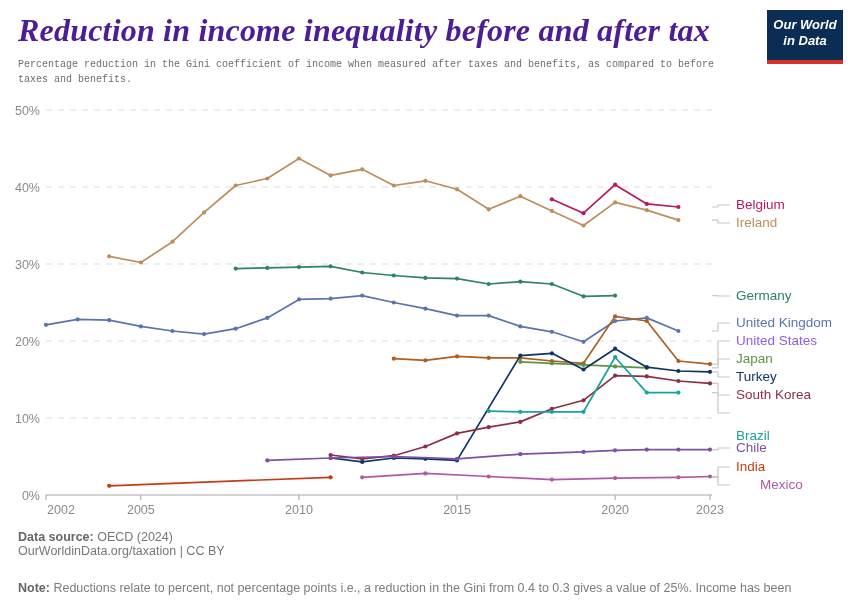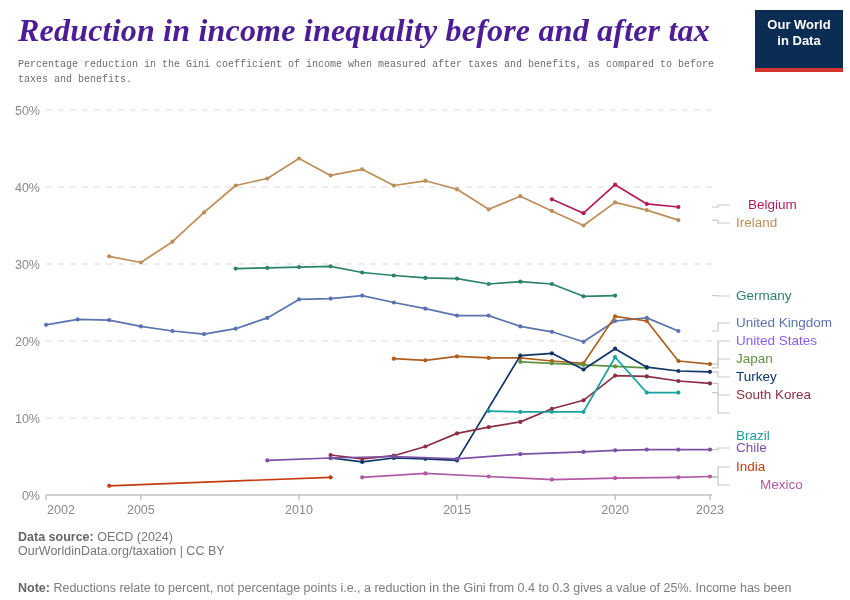--- a/index.html
+++ b/index.html
@@ -3,23 +3,23 @@
 <meta charset="utf-8">
 <style>
   html,body{margin:0;padding:0;background:#fff;}
   #page{position:relative;width:850px;height:600px;background:#fff;overflow:hidden;
         font-family:"Liberation Sans",sans-serif;}
   #title{position:absolute;left:18px;top:12px;width:730px;
          font-family:"Liberation Serif","DejaVu Serif",serif;
          font-size:32px;font-weight:700;color:#4c1d95;letter-spacing:.2px;font-style:italic;}
   #subtitle{position:absolute;left:18px;top:58px;width:720px;
             font-size:10px;line-height:1.45;color:#6e6e6e;font-family:Liberation Mono, monospace;}
-  #logo{position:absolute;right:7px;top:10px;width:88px;
+  #logo{position:absolute;right:7px;top:10px;width:76px;
         background:#0c2d53;border-bottom:4px solid #d7332e;
-        color:#fff;text-align:center;padding:7px 4px 18px 4px;box-sizing:border-box;}
+        color:#fff;text-align:center;padding:7px 4px 10px 4px;box-sizing:border-box;font-style:italic;}
   #logo .l1,#logo .l2{font-size:13px;font-weight:700;line-height:1.25;}
   #chart-svg{position:absolute;left:0;top:0;}
   .legend-label{position:absolute;left:736px;font-size:13.5px;font-weight:400;
                 white-space:nowrap;cursor:pointer;}
   #footer{position:absolute;left:18px;right:18px;top:530px;font-size:12.5px;color:#777;}
   #footer .row1{display:flex;justify-content:space-between;flex-direction:column;}
   #footer b{color:#666;}
   #note{margin-top:22px;font-size:12.5px;line-height:1.4;color:#7d7d7d;width:810px;}
   a.flink{color:#777;text-decoration:none;}
 </style>
@@ -203,21 +203,21 @@
       <circle cx="362.2" cy="477.3" r="2.1" fill="#b259a5"></circle>
       <circle cx="425.4" cy="473.4" r="2.1" fill="#b259a5"></circle>
       <circle cx="488.7" cy="476.5" r="2.1" fill="#b259a5"></circle>
       <circle cx="551.9" cy="479.6" r="2.1" fill="#b259a5"></circle>
       <circle cx="615.1" cy="478.1" r="2.1" fill="#b259a5"></circle>
       <circle cx="678.4" cy="477.3" r="2.1" fill="#b259a5"></circle>
       <circle cx="710.0" cy="476.5" r="2.1" fill="#b259a5"></circle>
       <path d="M712 476.5 L718 476.5 L718 485 L730 485" fill="none" stroke="#c9c9c9" stroke-width="1.2"></path>
     </svg>
   <div id="legend">
-      <div class="legend-label" style="top: 197px; color: rgb(182, 25, 94); margin-left: 12px;">Belgium</div>
+      <div class="legend-label" style="top: 197px; color: rgb(182, 25, 94);">Belgium</div>
       <div class="legend-label" style="top: 215px; color: rgb(188, 142, 90);">Ireland</div>
       <div class="legend-label" style="top: 288px; color: rgb(44, 132, 101);">Germany</div>
       <div class="legend-label" style="top: 315px; color: rgb(91, 115, 174);">United Kingdom</div>
       <div class="legend-label" style="top: 333px; color: #8b5cf6;">United States</div>
       <div class="legend-label" style="top: 351px; color: rgb(95, 147, 67);">Japan</div>
       <div class="legend-label" style="top: 369px; color: rgb(14, 52, 104);">Turkey</div>
       <div class="legend-label" style="top: 387px; color: rgb(140, 47, 68);">South Korea</div>
       <div class="legend-label" style="top: 428px; color: rgb(24, 163, 160);">Brazil</div>
       <div class="legend-label" style="top: 440px; color: rgb(124, 80, 165);">Chile</div>
       <div class="legend-label" style="top: 459px; color: rgb(196, 60, 19);">India</div>

